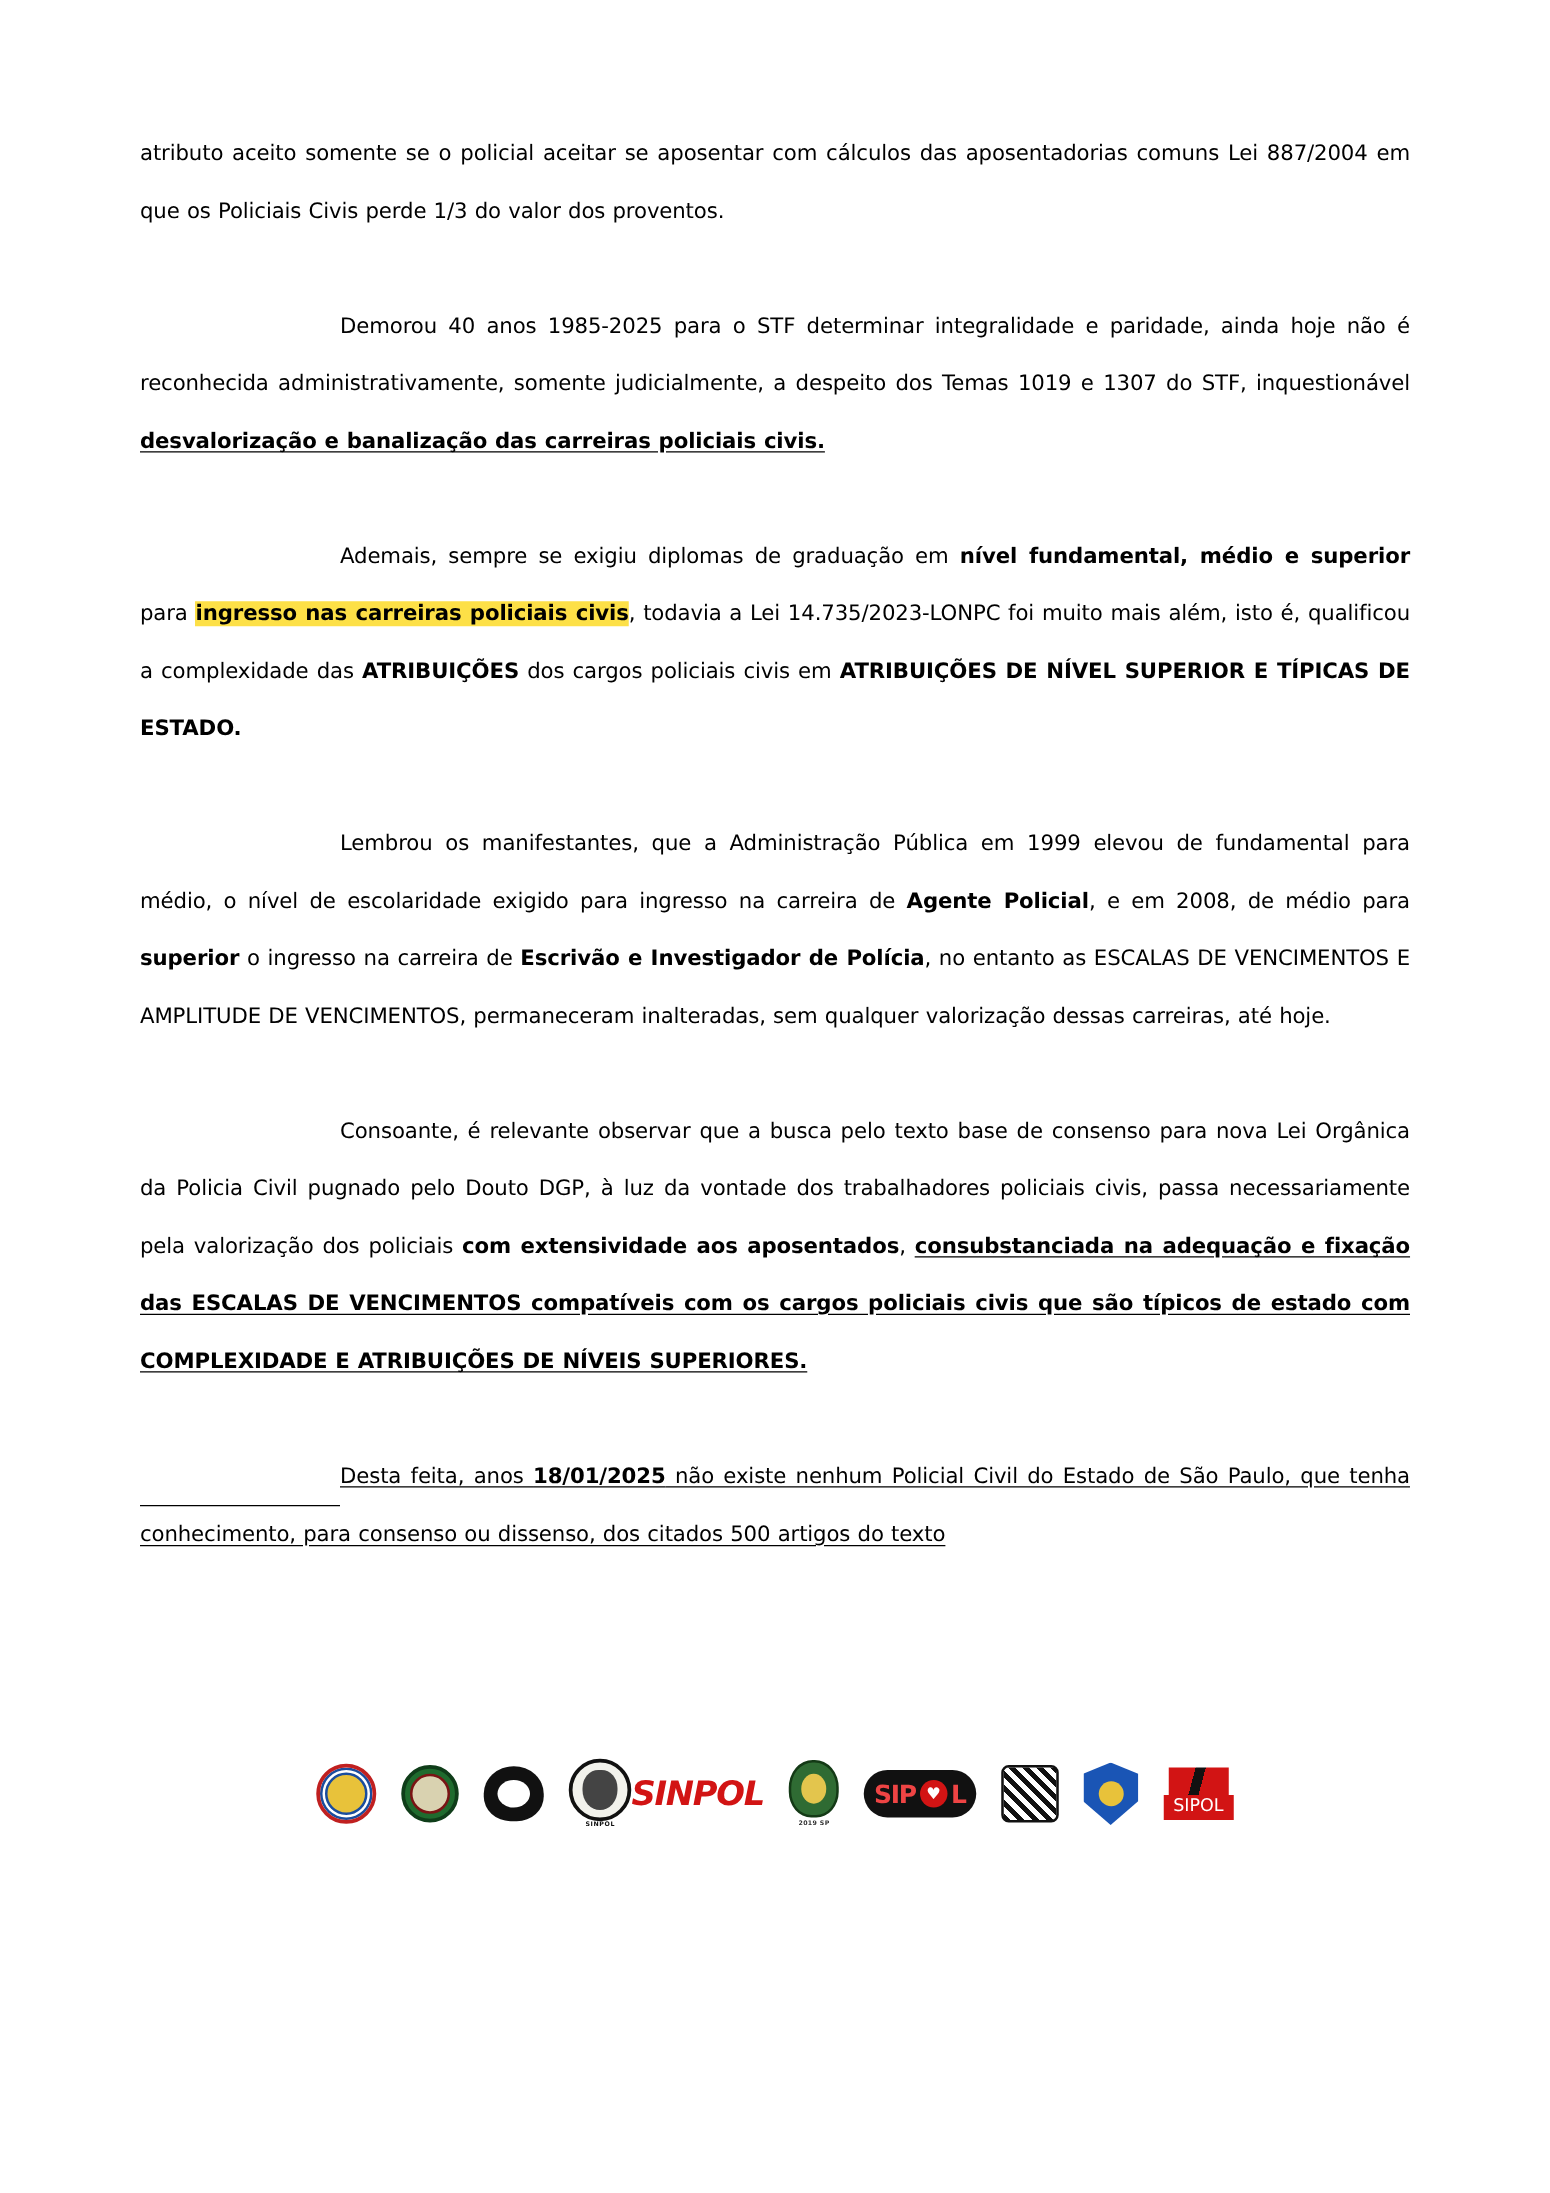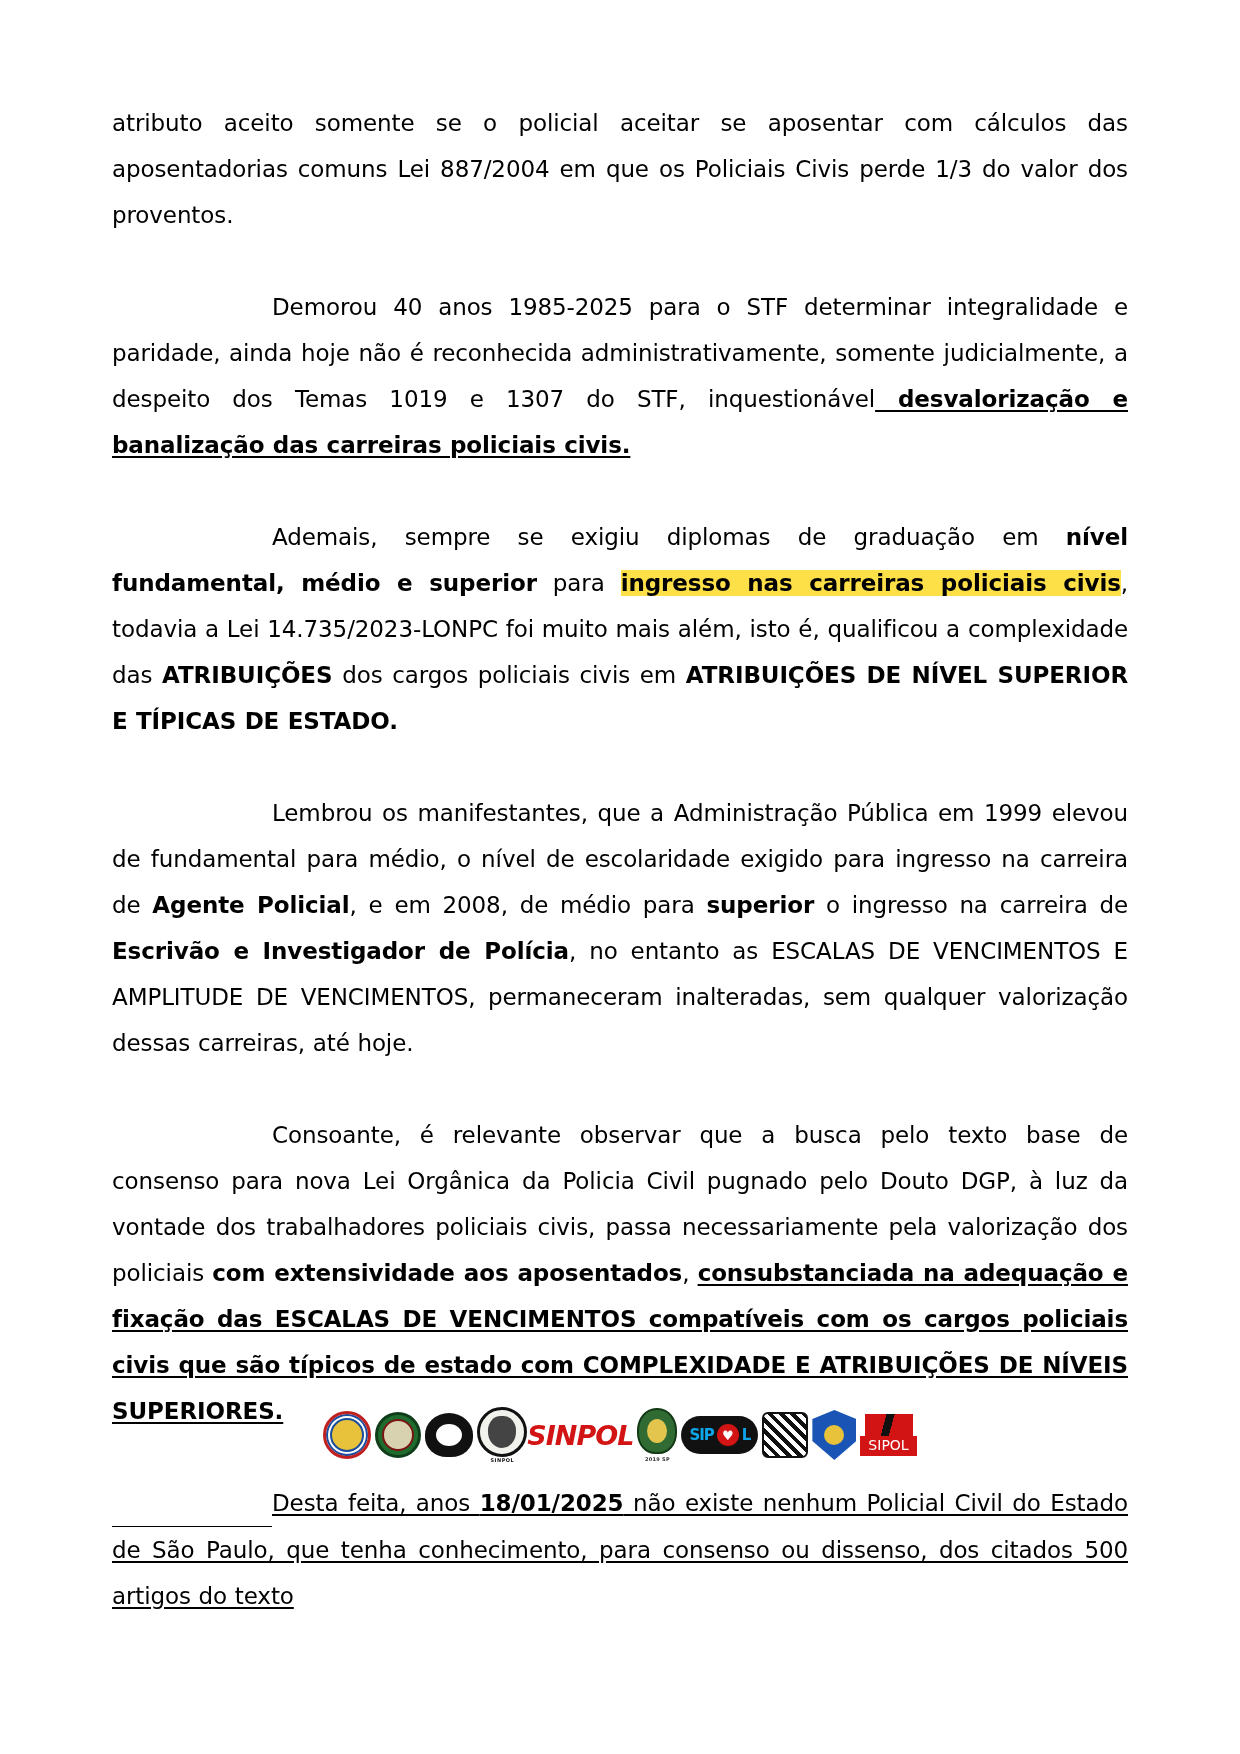--- a/index.html
+++ b/index.html
@@ -10,21 +10,21 @@
     color:#000;
     overflow:hidden;
   }
   .page{
     position:relative;
     width:1240px;height:1754px;
     box-sizing:border-box;
     padding:100px 112px 0 112px;
   }
   .body-text{
-    font-size:23px;
+    font-size:17px;
     line-height:46px;
     text-align:justify;
     letter-spacing:-0.1px;
     word-spacing:0.5px;
   }
   p{margin:0;}
   .para{margin:0 0 46px 0;}
   .para.tight{margin-bottom:0;}
   .indent{display:inline-block;width:160px;}
   b,.b{font-weight:bold;}
@@ -34,21 +34,21 @@
 
   
   .footer{
     position:absolute;
     left:0;right:0;
     top:1380px;
     height:110px;
     display:flex;
     align-items:center;
     justify-content:center;
-    gap:4px;
+    gap:20px;
   }
   .logo{
     position:relative;
     display:flex;
     align-items:center;
     justify-content:center;
     flex:0 0 auto;
   }
   .seal{
     border-radius:50%;
@@ -73,21 +73,21 @@
   }
   .sinpol-sub{font-size:5px;font-weight:bold;color:#111;letter-spacing:.5px;}
   .l6 .seal{width:40px;height:46px;background:#2f6b33;border-radius:48% 48% 45% 45%;border:2px solid #143a16;}
   .l6 .inner{width:20px;height:24px;background:#e3c54d;border-radius:50%;}
   .l6cap{font-size:5px;font-weight:bold;color:#333;margin-top:2px;letter-spacing:.3px;}
   .sipol-badge{
     display:flex;align-items:center;
     background:#111;border-radius:22px;
     padding:4px 8px;gap:3px;height:38px;box-sizing:border-box;
   }
-  .sipol-txt{color:#0ea5e9;font-weight:bold;font-size:15px;letter-spacing:-1px;line-height:1;}
+  .sipol-txt{color:#ef4444;font-weight:bold;font-size:20px;letter-spacing:-1px;line-height:1;}
   .sipol-heart{
     width:22px;height:22px;background:#d21414;border-radius:50%;
     display:flex;align-items:center;justify-content:center;
     color:#fff;font-size:13px;
   }
   .l8 .seal{width:46px;height:46px;border-radius:6px;background:repeating-linear-gradient(45deg,#111 0 4px,#fff 4px 8px);border:2px solid #111;}
   .l9 .shield{
     width:44px;height:50px;
     background:#1a55b5;
     clip-path:polygon(50% 0%,100% 18%,100% 62%,50% 100%,0% 62%,0% 18%);

